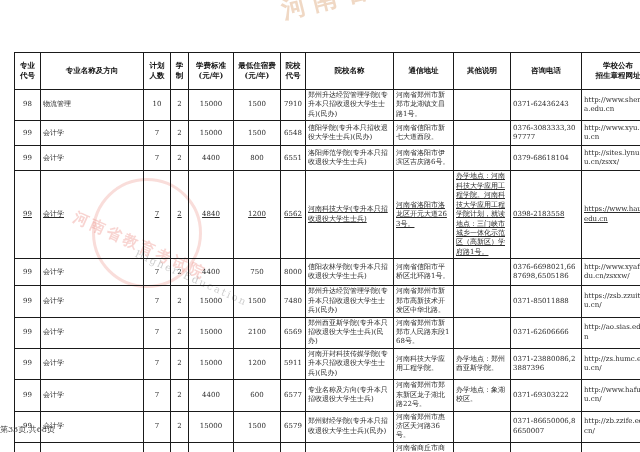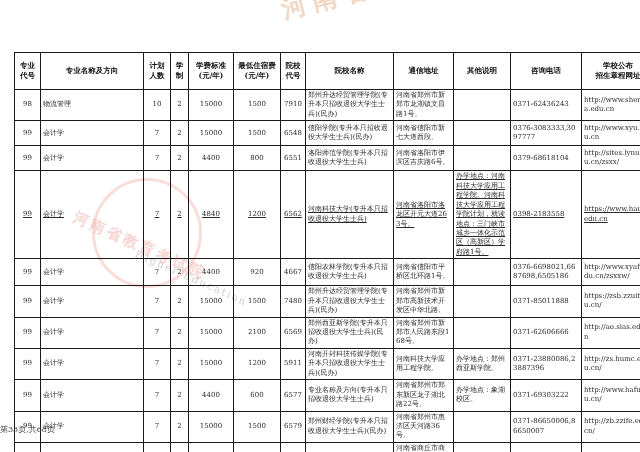--- a/index.html
+++ b/index.html
@@ -169,22 +169,22 @@
             <td class="l">办学地点：河南科技大学应用工程学院。河南科技大学应用工程学院计划，就读地点：三门峡市城乡一体化示范区（高新区）学府路1号。</td>
             <td class="l">0398-2183558</td>
             <td class="l">https://www.haust.edu.cn</td>
           </tr>
           <tr>
             <td class="c">99</td>
             <td class="l">会计学</td>
             <td class="c">7</td>
             <td class="c">2</td>
             <td class="c">4400</td>
-            <td class="c">920</td>
-            <td class="c">4667</td>
+            <td class="c">750</td>
+            <td class="c">8000</td>
             <td class="l">信阳农林学院(专升本只招收退役大学生士兵)</td>
             <td class="l">河南省信阳市平桥区北环路1号。</td>
             <td class="l"></td>
             <td class="l">0376-6698021,6687698,6505186</td>
             <td class="l">http://www.xyafu.edu.cn/zsxxw/</td>
           </tr>
           <tr>
             <td class="c">99</td>
             <td class="l">会计学</td>
             <td class="c">7</td>

